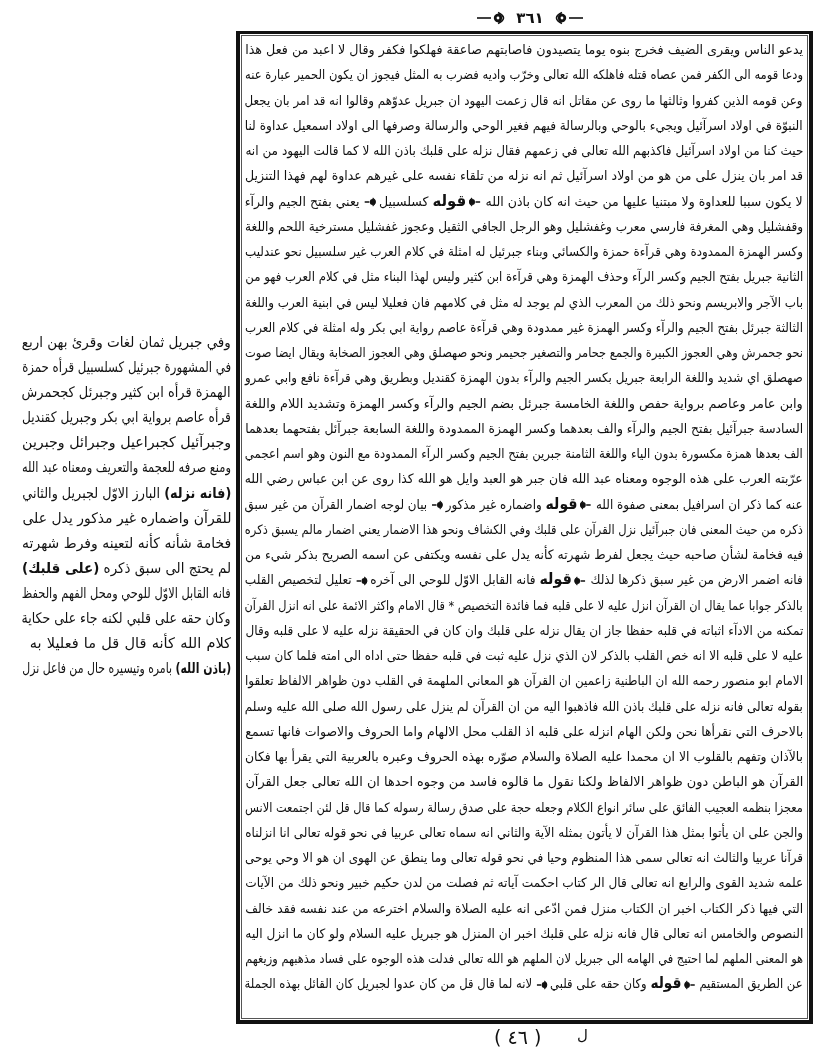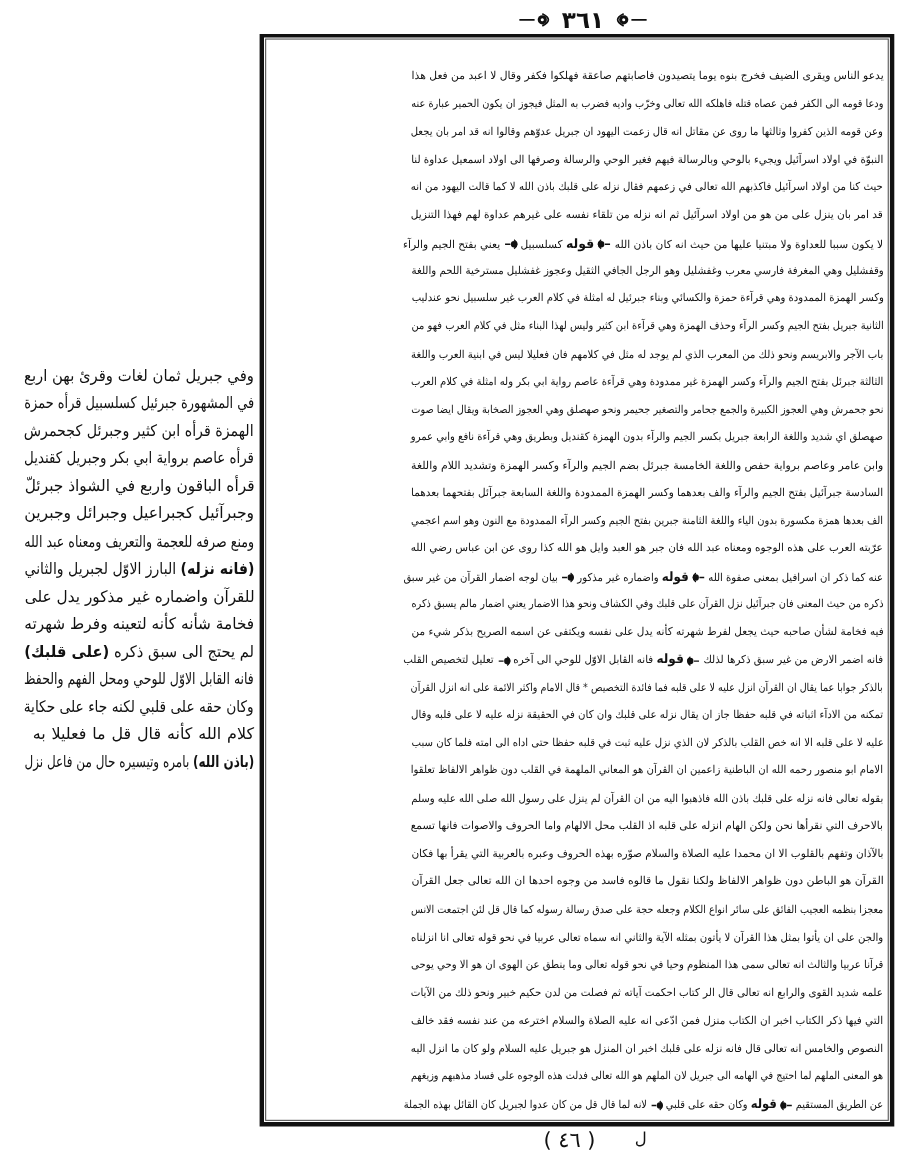--- a/index.html
+++ b/index.html
@@ -4,34 +4,34 @@
 <style>
   html, body { margin:0; padding:0; }
   body {
     width:820px; height:1053px; background:#ffffff; position:relative; overflow:hidden;
     font-family:"DejaVu Sans", sans-serif; color:#111111;
   }
   .header {
     position:absolute; top:5px; left:460px; width:140px; height:26px;
     display:flex; align-items:center; justify-content:center; gap:5px;
   }
-  .page-number { font-size:21px; font-weight:bold; line-height:26px; }
+  .page-number { font-size:15px; font-weight:bold; line-height:26px; }
   .orn { display:inline-block; vertical-align:middle; }
   .orn svg { display:block; }
   .orn.flip svg { transform:scaleX(-1); }
 
   .frame {
     position:absolute; left:236px; top:31px; width:577px; height:993px; box-sizing:border-box;
     border-top:3px solid #111; border-left:4px solid #111; border-right:4px solid #111; border-bottom:4px solid #111;
   }
   .frame-inner { position:absolute; left:1px; right:1px; top:1px; bottom:1px; border:1px solid #555; }
 
   .main-text {
     position:absolute; left:245px; top:37px; width:558px;
-    direction:rtl; font-size:10px; line-height:25.26px;margin-top:20px;
+    direction:rtl; font-size:13px; line-height:25.26px;
   }
   .margin-note {
     position:absolute; left:22px; top:330px; width:209px;
     direction:rtl; font-size:14.5px; line-height:25.1px;
   }
   .line { height:25.26px; text-align:right; white-space:nowrap; overflow:visible; }
   .margin-note .line { height:25.1px; }
   .fit { display:inline-block; white-space:nowrap; transform-origin:right center; }
   .lemma .marker { font-weight:bold; font-size:1.18em; }
   .lemma .orn { margin:0 1px; }
@@ -138,21 +138,20 @@
               <circle cx="8.5" cy="5" r="3" fill="#111"></circle>
               <path d="M8.5 1 Q14 5 8.5 9" stroke="#111" stroke-width="1.2" fill="none"></path>
             </svg></span></span> <span>لانه لما قال قل من كان عدوا لجبريل كان القائل بهذه الجملة</span></span></div>
   </div>
 
 <div class="margin-note" id="margin-note">
     <div class="line"><span class="fit" style="transform: scaleX(0.929599);"><span>وفي جبريل ثمان لغات وقرئ بهن اربع</span></span></div>
     <div class="line"><span class="fit" style="transform: scaleX(0.809636);"><span>في المشهورة جبرئيل كسلسبيل قرأه حمزة</span></span></div>
     <div class="line"><span class="fit" style="transform: scaleX(0.89108);"><span>الهمزة قرأه ابن كثير وجبرئل كجحمرش</span></span></div>
     <div class="line"><span class="fit" style="transform: scaleX(0.839621);"><span>قرأه عاصم برواية ابي بكر وجبريل كقنديل</span></span></div>
-    <div class="line"><span class="fit" style="transform: scaleX(0.965637);"><span>قرأه الباقون واربع في الشواذ جبرئلّ</span></span></div>
     <div class="line"><span class="fit" style="transform: scaleX(0.980861);"><span>وجبرآئيل كجبراعيل وجبرائل وجبرين</span></span></div>
     <div class="line"><span class="fit" style="transform: scaleX(0.788819);"><span>ومنع صرفه للعجمة والتعريف ومعناه عبد الله</span></span></div>
     <div class="line"><span class="fit" style="transform: scaleX(0.880927);"><span class="quote">(فانه نزله)</span> <span>البارز الاوّل لجبريل والثاني</span></span></div>
     <div class="line"><span class="fit" style="transform: scaleX(0.960989);"><span>للقرآن واضماره غير مذكور يدل على</span></span></div>
     <div class="line"><span class="fit" style="transform: scaleX(0.962648);"><span>فخامة شأنه كأنه لتعينه وفرط شهرته</span></span></div>
     <div class="line"><span class="fit" style="transform: scaleX(0.924779);"><span>لم يحتج الى سبق ذكره</span> <span class="quote">(على قلبك)</span></span></div>
     <div class="line"><span class="fit" style="transform: scaleX(0.783459);"><span>فانه القابل الاوّل للوحي ومحل الفهم والحفظ</span></span></div>
     <div class="line"><span class="fit" style="transform: scaleX(0.861634);"><span>وكان حقه على قلبي لكنه جاء على حكاية</span></span></div>
     <div class="line"><span class="fit" style="word-spacing: 0.683036px;"><span>كلام الله كأنه قال قل ما فعليلا به</span></span></div>
     <div class="line"><span class="fit" style="transform: scaleX(0.751207);"><span class="quote">(باذن الله)</span> <span>بامره وتيسيره حال من فاعل نزل</span></span></div>

